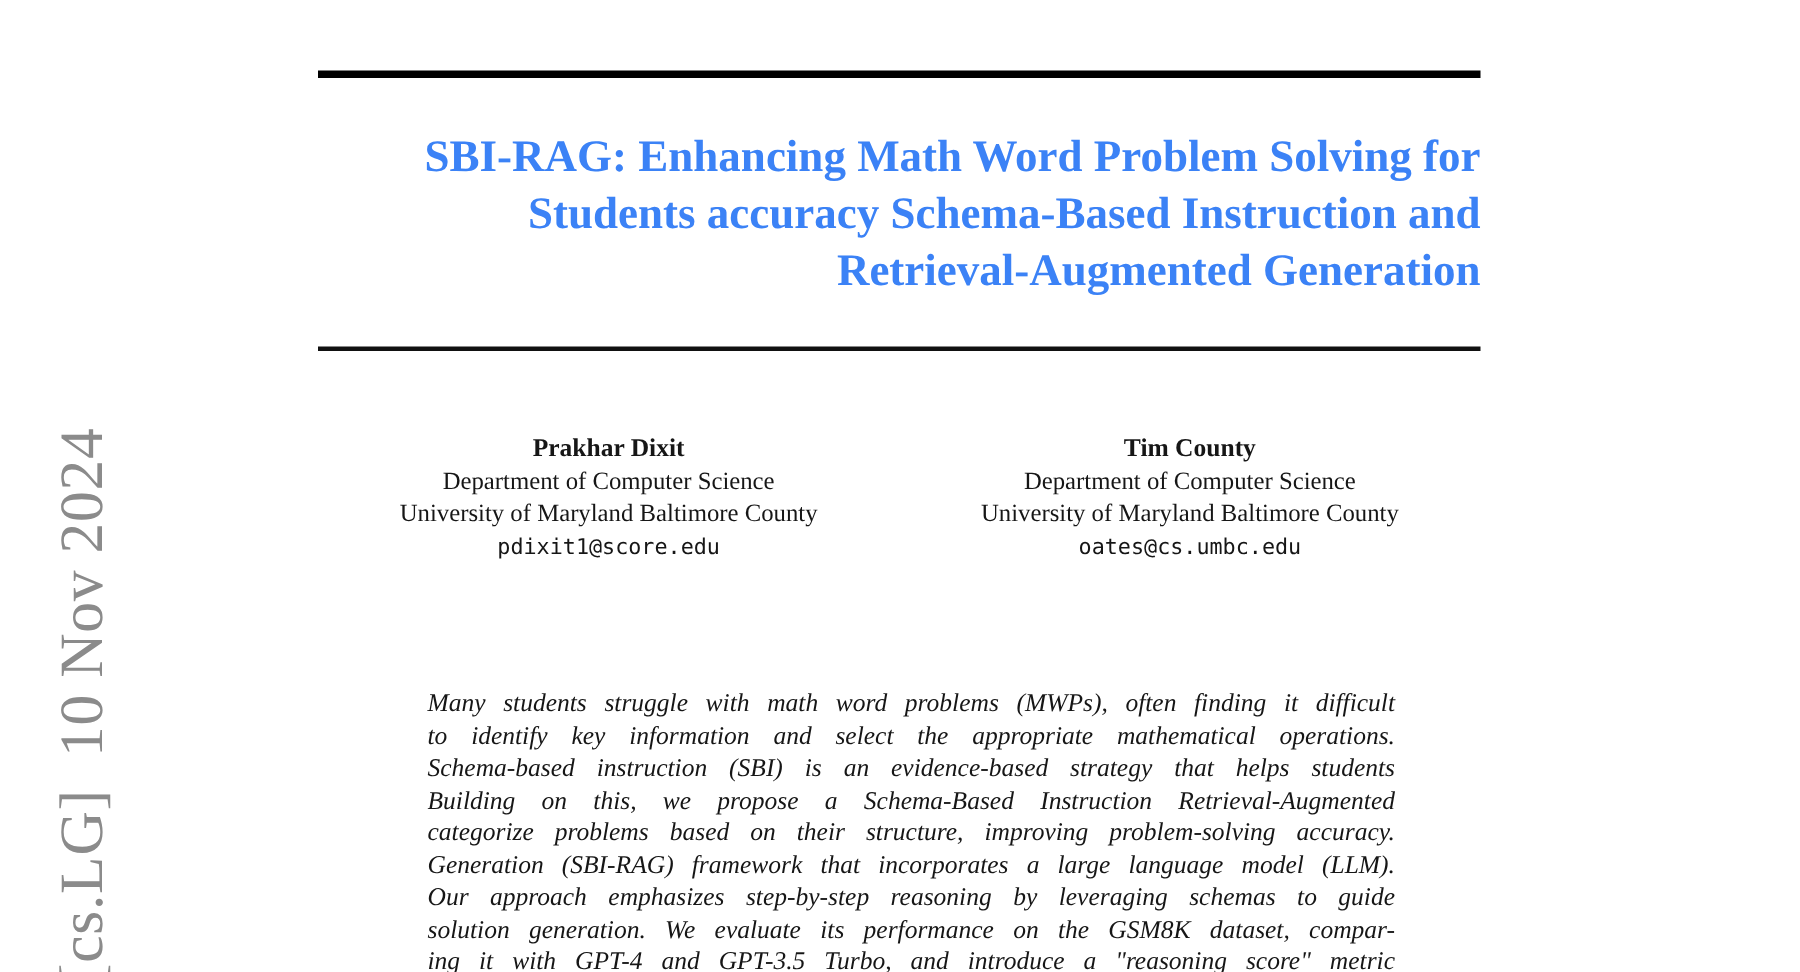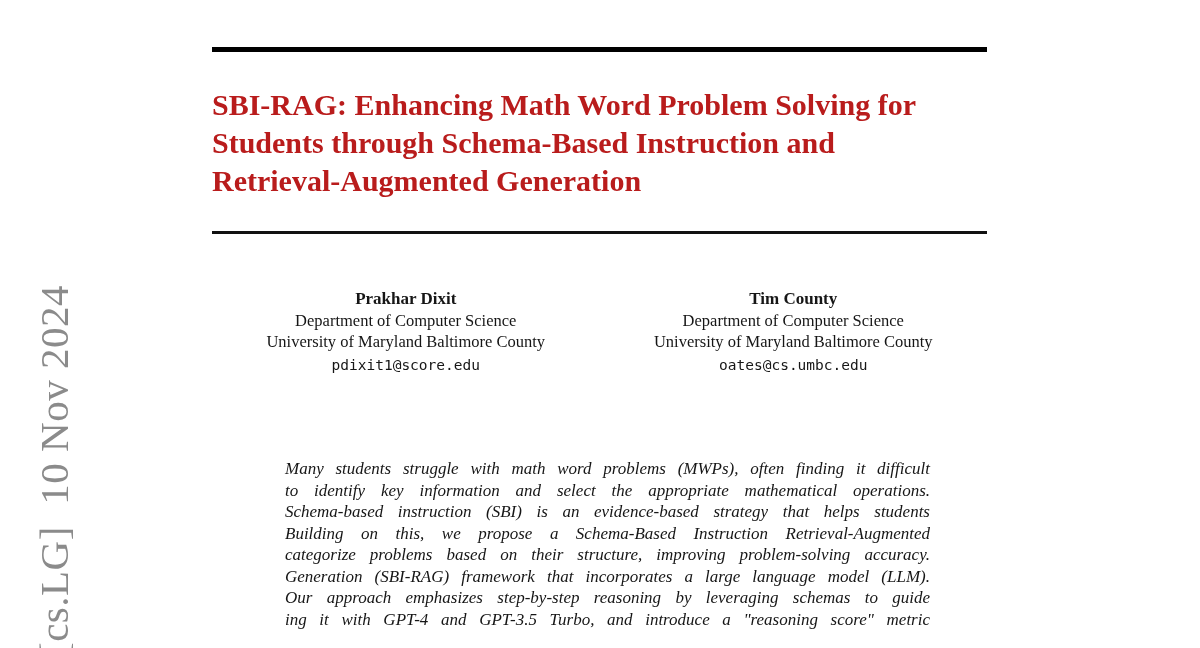--- a/index.html
+++ b/index.html
@@ -31,25 +31,25 @@
     top: 47px;
     width: 775px;
     height: 5px;
     background: #000000;
   }
   .title {
     position: absolute;
     left: 212px;
     top: 86px;
     width: 775px;
-    text-align: left;
+    text-align: right;
     font-weight: bold;
     font-size: 30px;
     line-height: 38px;
-    color: #b91c1c;
+    color: #3b82f6;
   }
   .rule-mid {
     position: absolute;
     left: 212px;
     top: 231px;
     width: 775px;
     height: 3px;
     background: #111111;
   }
   .authors {
@@ -108,21 +108,21 @@
 <body>
 
 <div class="page">
 
   <div class="watermark">[cs.LG]  10 Nov 2024</div>
 
   <div class="rule-top"></div>
 
   <div class="title">
     <div>SBI-RAG: Enhancing Math Word Problem Solving for</div>
-    <div>Students through Schema-Based Instruction and</div>
+    <div>Students accuracy Schema-Based Instruction and</div>
     <div>Retrieval-Augmented Generation</div>
   </div>
 
   <div class="rule-mid"></div>
 
   <div class="authors">
     <div class="author">
       <div class="name">Prakhar Dixit</div>
       <div class="dept">Department of Computer Science</div>
       <div class="univ">University of Maryland Baltimore County</div>
@@ -138,16 +138,17 @@
 
 
   <div class="abstract">
     <div class="abs-line">Many students struggle with math word problems (MWPs), often finding it difficult</div>
     <div class="abs-line">to identify key information and select the appropriate mathematical operations.</div>
     <div class="abs-line">Schema-based instruction (SBI) is an evidence-based strategy that helps students</div>
     <div class="abs-line">Building on this, we propose a Schema-Based Instruction Retrieval-Augmented</div>
     <div class="abs-line">categorize problems based on their structure, improving problem-solving accuracy.</div>
     <div class="abs-line">Generation (SBI-RAG) framework that incorporates a large language model (LLM).</div>
     <div class="abs-line">Our approach emphasizes step-by-step reasoning by leveraging schemas to guide</div>
+    <div class="abs-line">solution generation. We evaluate its performance on the GSM8K dataset, compar-</div>
     <div class="abs-line">ing it with GPT-4 and GPT-3.5 Turbo, and introduce a "reasoning score" metric</div>
   </div>
 
 </div>
 
 </body></html>

